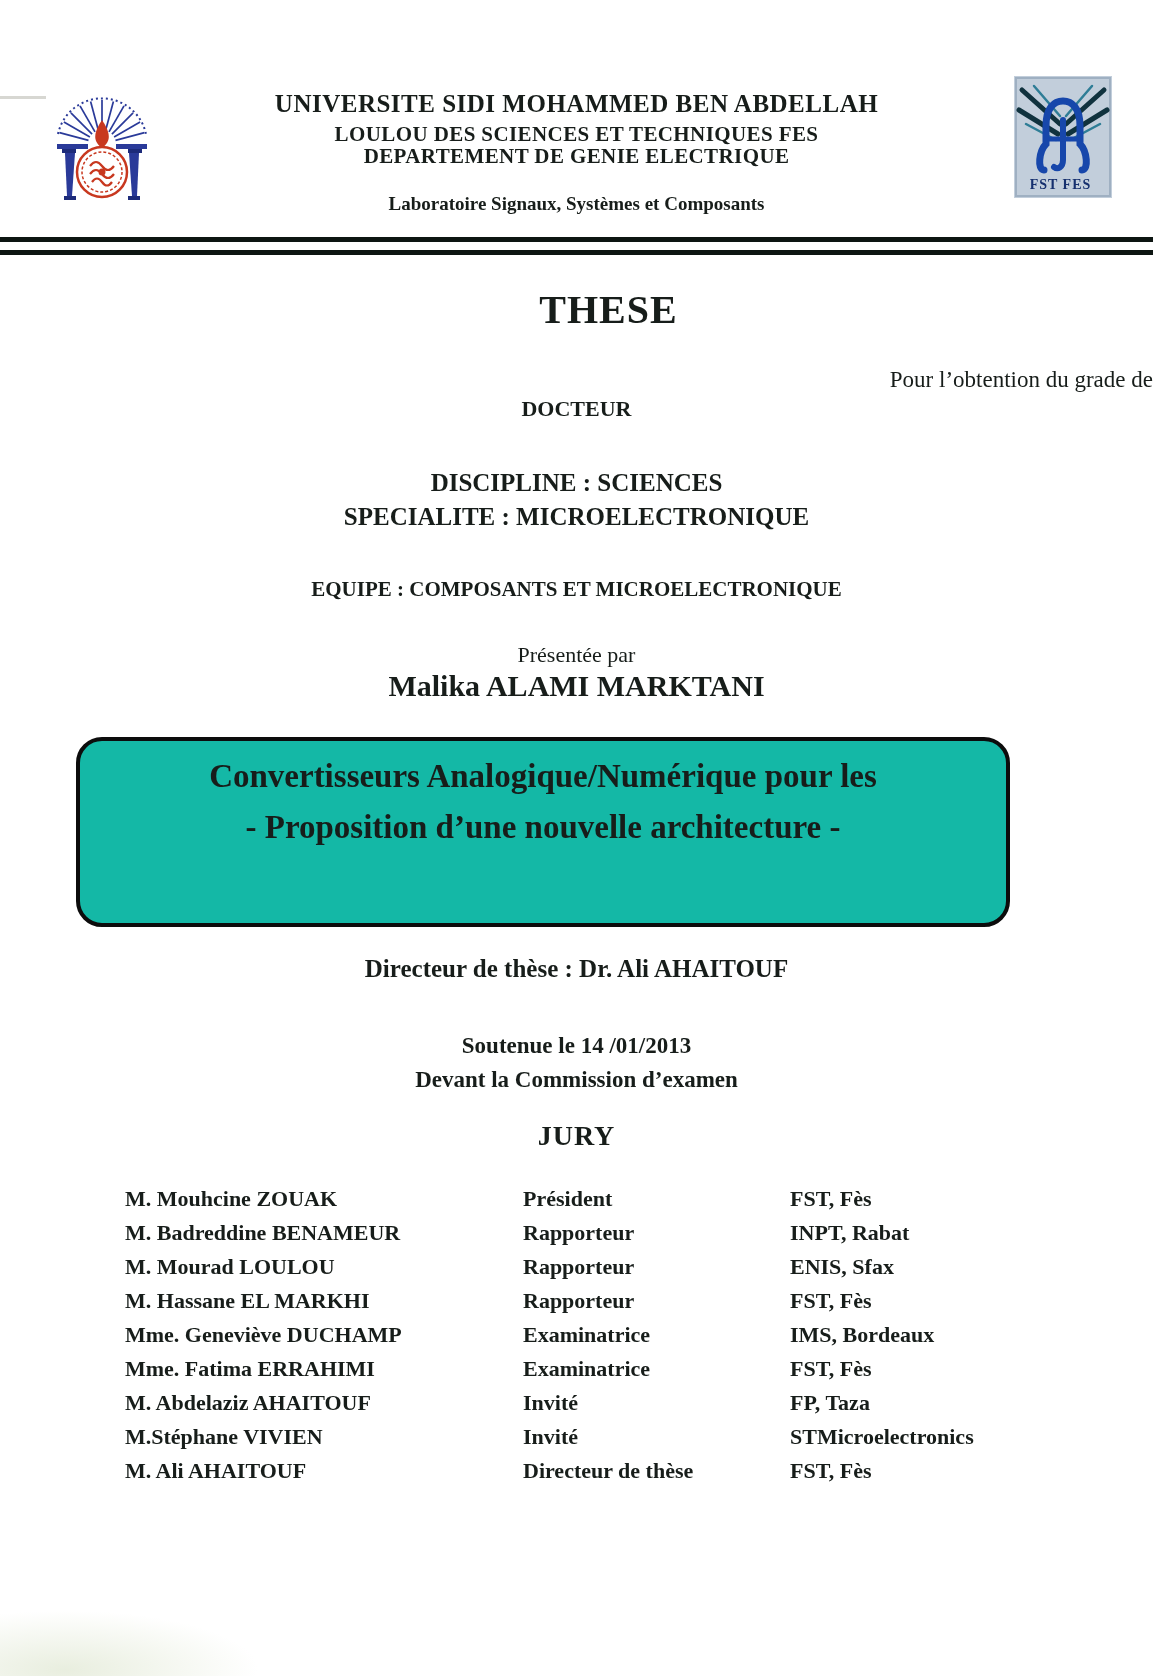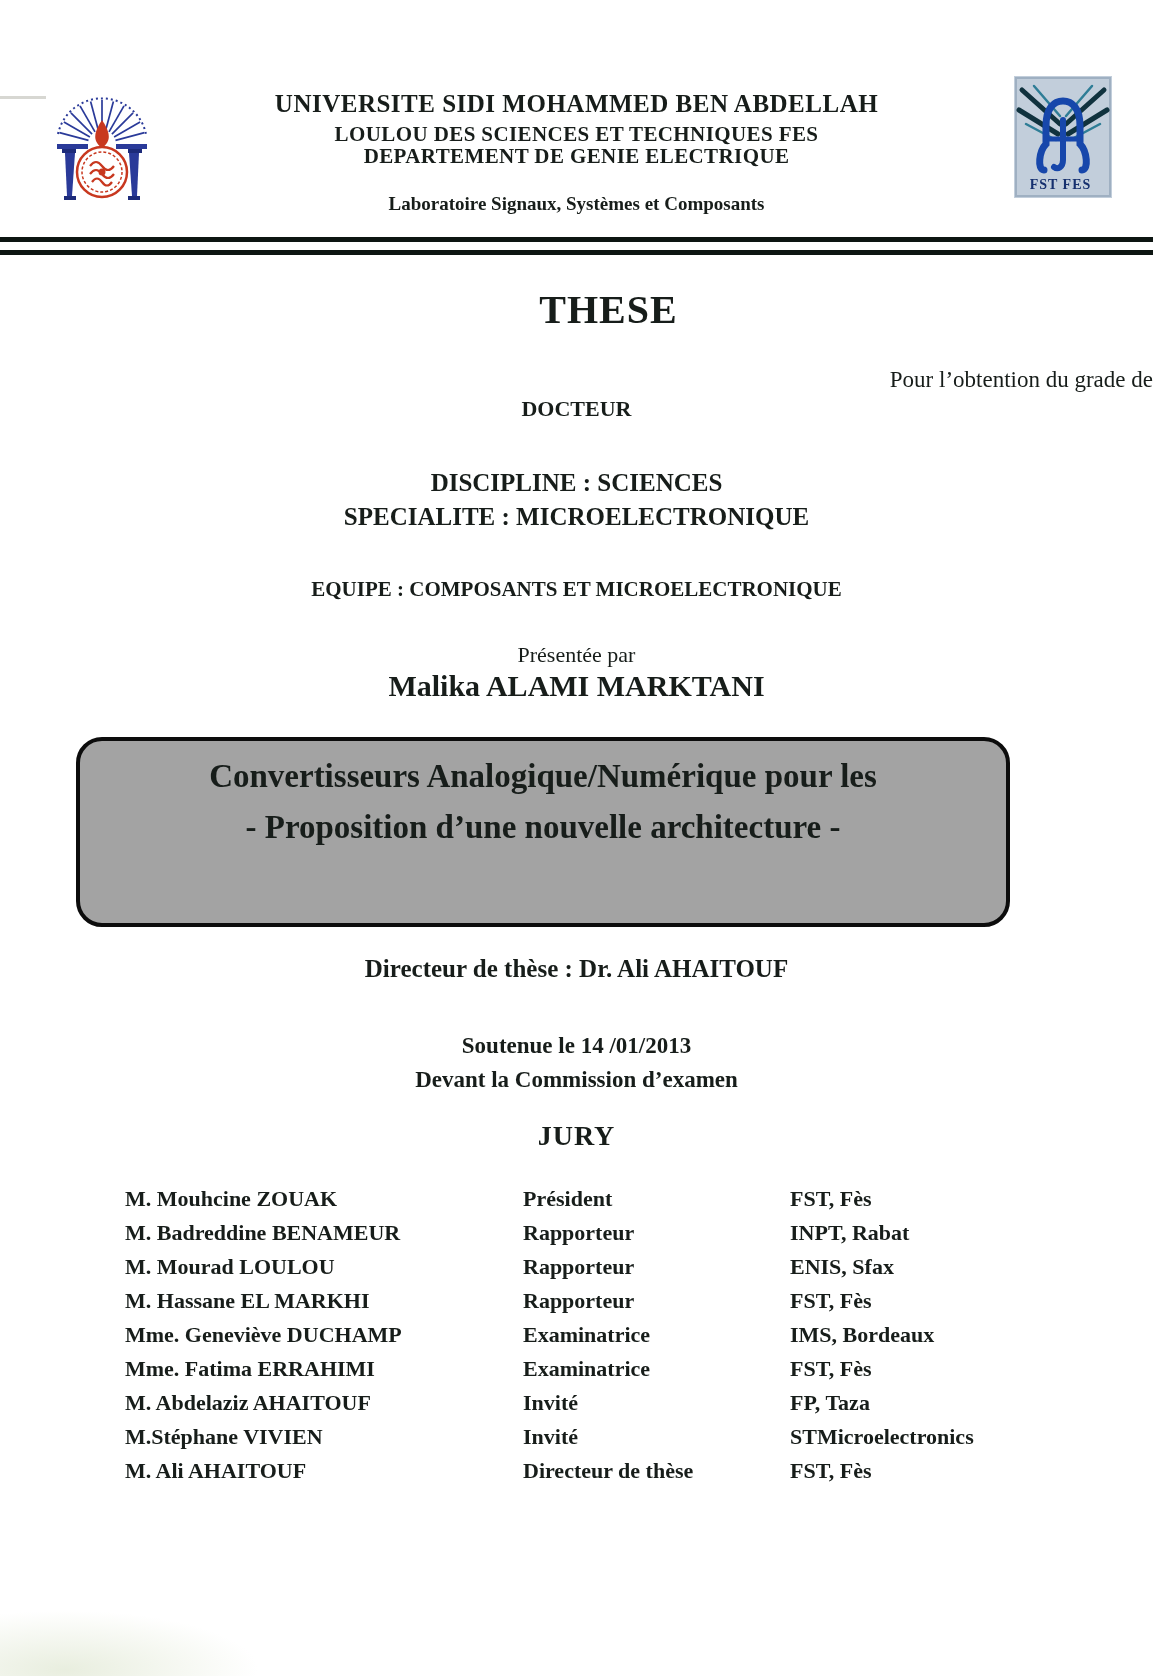--- a/index.html
+++ b/index.html
@@ -31,21 +31,21 @@
   .l-pour{top:367px;font-size:23px;font-weight:400;text-align:right;}
   .l-docteur{top:396px;font-size:22px;}
   .l-disc{top:469px;font-size:25px;}
   .l-spec{top:503px;font-size:25px;}
   .l-equipe{top:577px;font-size:21px;}
   .l-pres{top:642px;font-size:22px;font-weight:400;}
   .l-author{top:669px;font-size:30px;}
   
   .title-box{
     left:76px;top:737px;width:926px;height:172px;
-    border:4px solid #0c0c0c;border-radius:26px;background:#a3a3a3;
+    border:4px solid #0c0c0c;border-radius:26px;background:#14b8a6;
     padding-top:10px;box-sizing:content-box;
   }
   .title-box .tline{
     width:100%;text-align:center;font-weight:700;font-size:33px;
     line-height:51px;white-space:nowrap;
   }
   .l-dir{top:955px;font-size:25px;}
   .l-sout{top:1033px;font-size:23px;}
   .l-dev{top:1067px;font-size:23px;}
   .l-jury{top:1120px;font-size:28px;letter-spacing:1px;}

